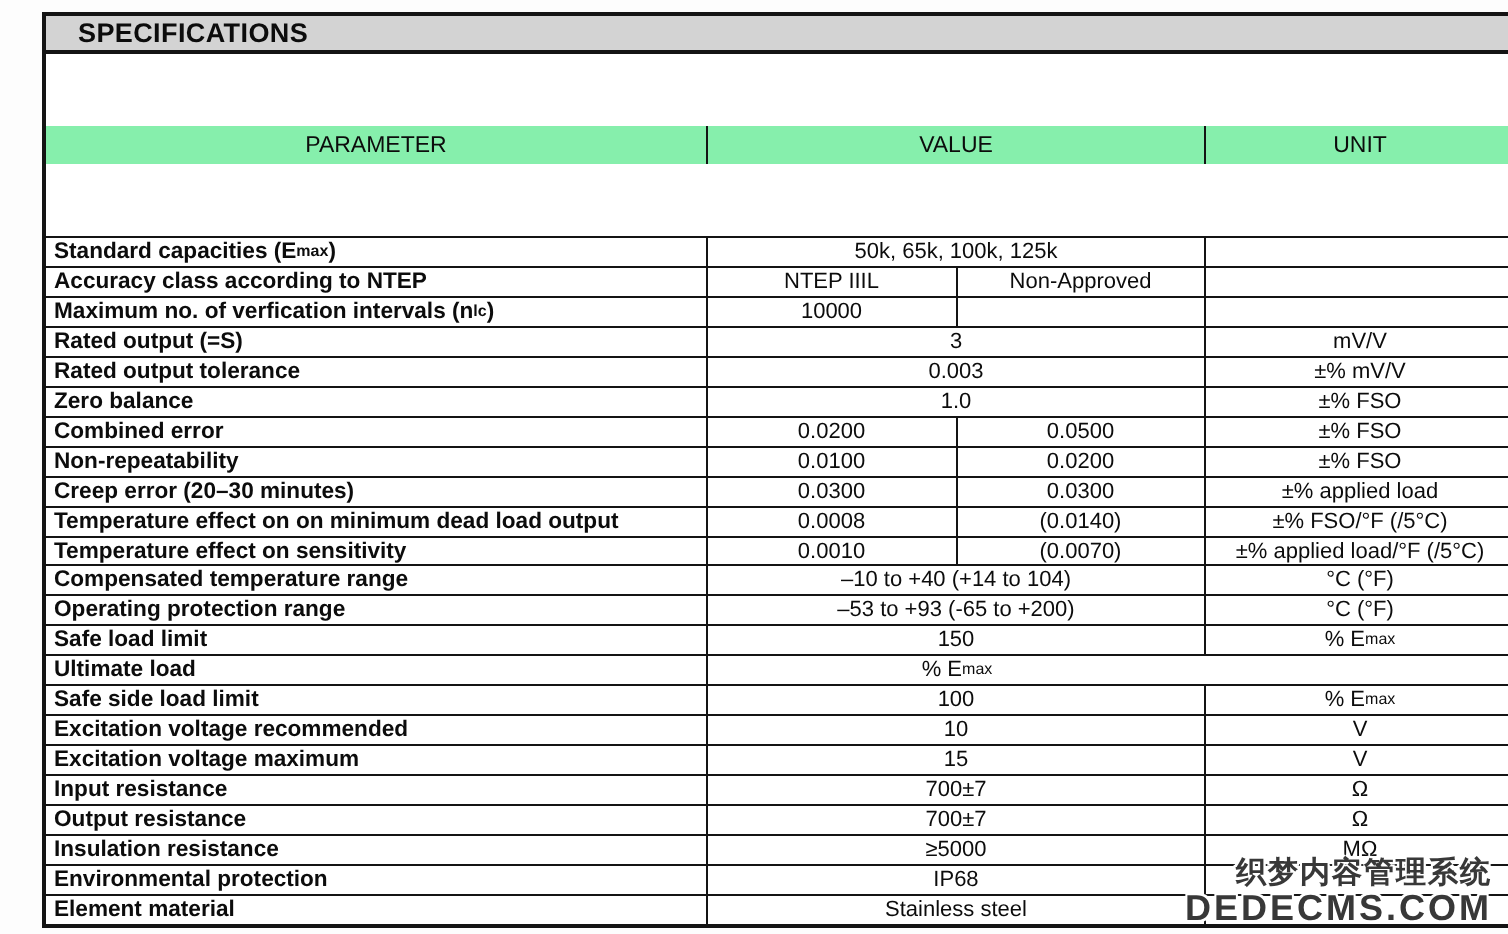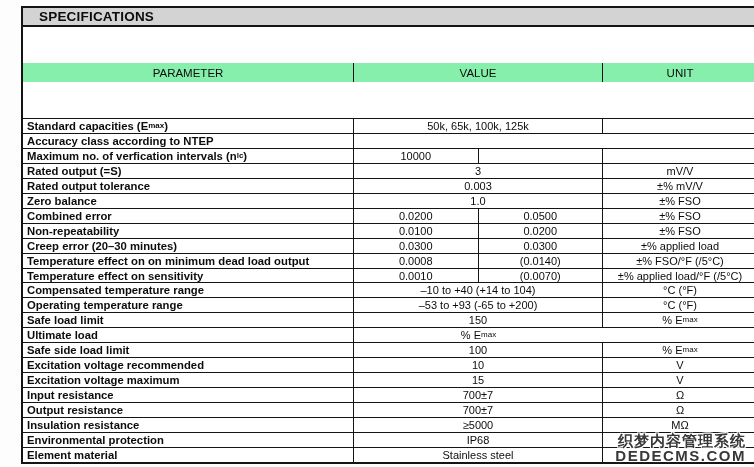--- a/index.html
+++ b/index.html
@@ -42,41 +42,45 @@
   }
   .value.split .vpart:first-child{border-right:1px solid #141414;}
   .cell.unit{justify-content:center;white-space:nowrap;}
   sub{font-size:8px;line-height:0;}
   .watermark{
     position:absolute;right:8px;bottom:3px;text-align:right;z-index:5;
     font-weight:bold;color:#383838;line-height:1.05;
     text-shadow:-1px -1px 0 #fff,1px -1px 0 #fff,-1px 1px 0 #fff,1px 1px 0 #fff,0 0 2px #fff;
   }
   .watermark .wl1{font-size:15px;letter-spacing:1px;}
-  .watermark .wl2{font-size:15px;letter-spacing:1.5px;}
+  .watermark .wl2{font-size:18px;letter-spacing:1.5px;}
 </style>
 </head>
 <body>
 
 <div class="spec-table">
   <div class="title-bar">SPECIFICATIONS</div>
   <div class="hdr-row">
     <div class="hdr-cell">PARAMETER</div>
     <div class="hdr-cell">VALUE</div>
     <div class="hdr-cell">UNIT</div>
   </div>
   <div class="tbody">
       <div class="row">
         <div class="cell param">Standard capacities (E<sub>max</sub>)</div>
         <div class="cell value">
           <div class="vpart">50k, 65k, 100k, 125k</div>
         </div>
       </div>
       <div class="row">
         <div class="cell param">Accuracy class according to NTEP</div>
+        <div class="cell value split">
+          <div class="vpart">NTEP IIIL</div>
+          <div class="vpart">Non-Approved</div>
+        </div>
         <div class="cell unit"></div>
       </div>
       <div class="row">
         <div class="cell param">Maximum no. of verfication intervals (n<sub>lc</sub>)</div>
         <div class="cell value split">
           <div class="vpart">10000</div>
           <div class="vpart"></div>
         </div>
         <div class="cell unit"></div>
       </div>
@@ -142,21 +146,21 @@
         <div class="cell unit">±% applied load/°F (/5°C)</div>
       </div>
       <div class="row">
         <div class="cell param">Compensated temperature range</div>
         <div class="cell value">
           <div class="vpart">–10 to +40 (+14 to 104)</div>
         </div>
         <div class="cell unit">°C (°F)</div>
       </div>
       <div class="row">
-        <div class="cell param">Operating temperature range</div>
+        <div class="cell param">Operating protection range</div>
         <div class="cell value">
           <div class="vpart">–53 to +93 (-65 to +200)</div>
         </div>
         <div class="cell unit">°C (°F)</div>
       </div>
       <div class="row">
         <div class="cell param">Safe load limit</div>
         <div class="cell value">
           <div class="vpart">150</div>
         </div>

